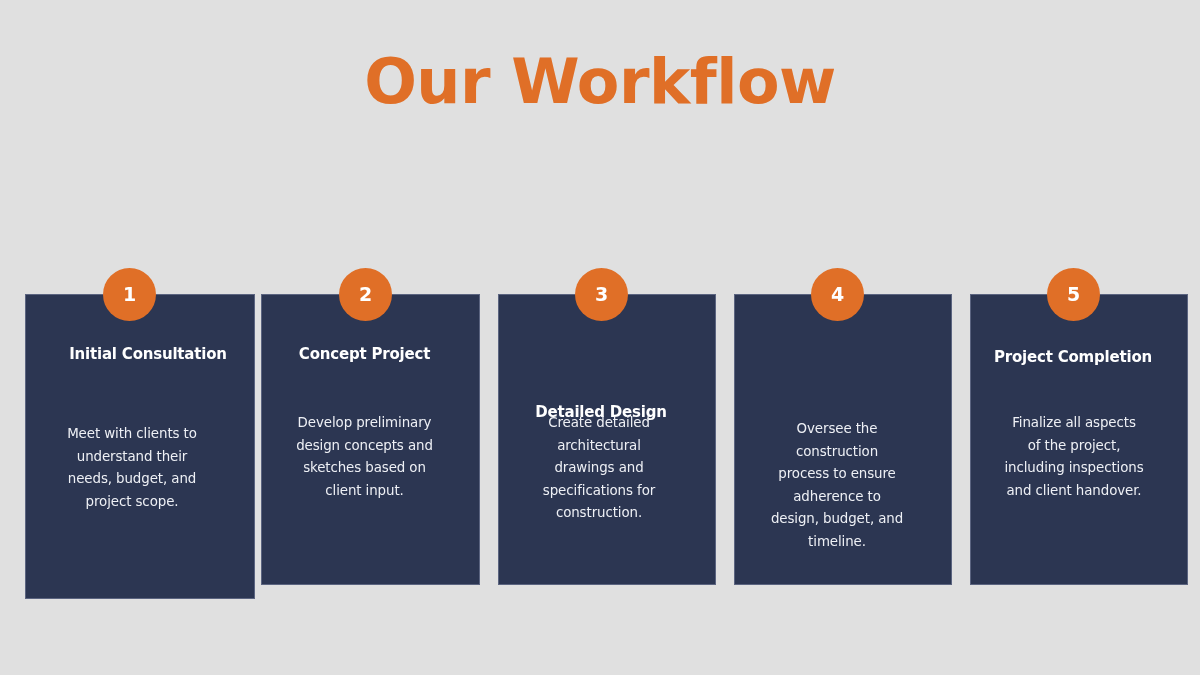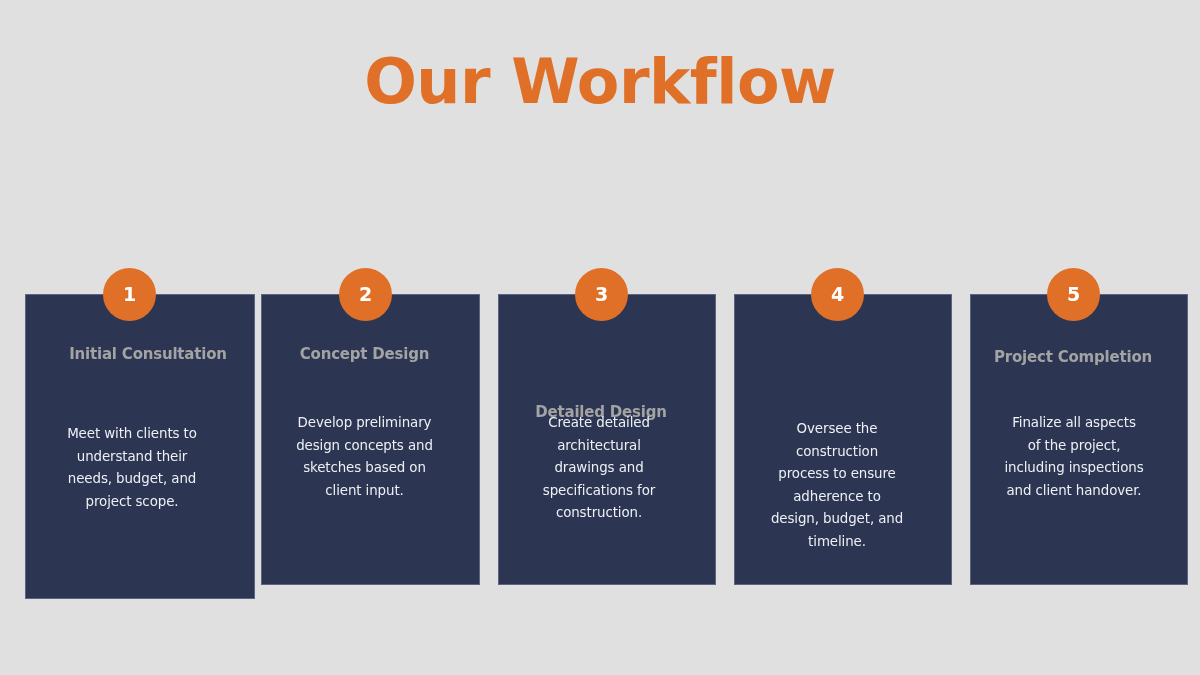--- a/index.html
+++ b/index.html
@@ -23,21 +23,21 @@
     box-shadow: 0 0 0 1px #5b6480;
   }
   .badge {
     position: absolute; top: -27px; width: 53px; height: 53px;
     border-radius: 50%; background: #e06f27; color: #ffffff;
     font-family: "DejaVu Sans", sans-serif; font-weight: bold;
     font-size: 19px; line-height: 53px; text-align: center;
   }
   .card-title {
     position: absolute; left: 0; width: 100%;
-    text-align: center; color: #a3a3a3;
+    text-align: center; color: #ffffff;
     font-family: "DejaVu Sans", sans-serif; font-weight: bold;
     font-size: 15px; line-height: 26px; letter-spacing: -0.2px;
   }
   .card-desc {
     position: absolute; left: 50%; transform: translateX(-50%);
     text-align: center; color: #eef0f5;
     font-family: "DejaVu Sans", sans-serif;
     font-size: 13.4px; line-height: 22.5px; letter-spacing: -0.1px;
   }
 </style>
@@ -49,21 +49,21 @@
 </h1>
 
 <div class="card" style="left:26px; width:228px; height:303px;">
   <div class="badge" style="left:77px;">1</div>
   <div class="card-title" style="top:46px; left:8px;">Initial Consultation</div>
   <div class="card-desc" style="top:128px; width:150px; margin-left:-8px;">Meet with clients to understand their needs, budget, and project scope.</div>
 </div>
 
 <div class="card" style="left:262px; width:217px; height:289px;">
   <div class="badge" style="left:77px;">2</div>
-  <div class="card-title" style="top:46px; left:-6px;">Concept Design</div>
+  <div class="card-title" style="top:46px; left:-6px;">Concept Project</div>
   <div class="card-desc" style="top:117px; width:146px; margin-left:-6px;">Develop preliminary design concepts and sketches based on client input.</div>
 </div>
 
 <div class="card" style="left:499px; width:216px; height:289px;">
   <div class="badge" style="left:76px;">3</div>
   <div class="card-title" style="top:58px; left:-6px;margin-top:46px;">Detailed Design</div>
   <div class="card-desc" style="top:117px; width:134px; margin-left:-8px;">Create detailed architectural drawings and specifications for construction.</div>
 </div>
 
 <div class="card" style="left:735px; width:216px; height:289px;">

